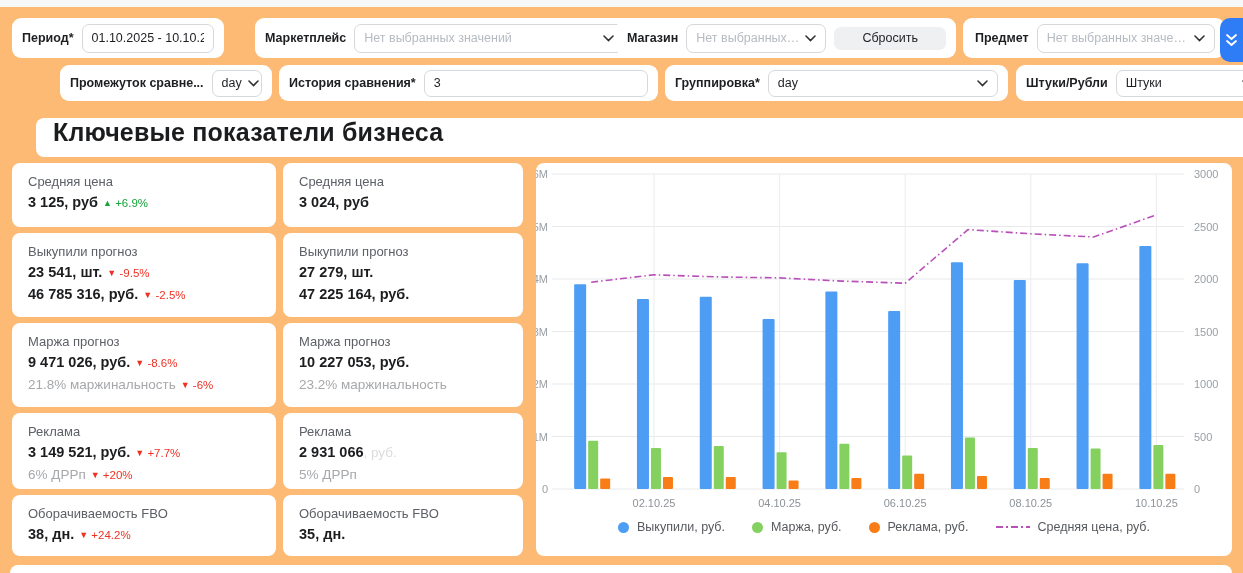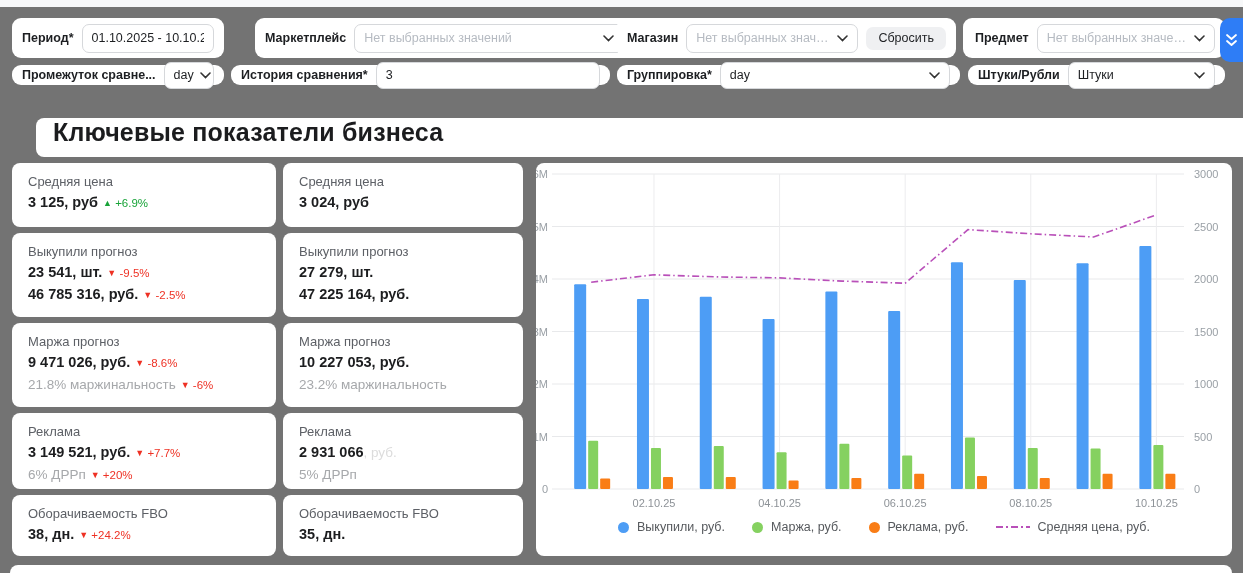--- a/index.html
+++ b/index.html
@@ -1,38 +1,38 @@
 <!DOCTYPE html>
 <html><head>
 <meta charset="utf-8">
 <style>
   html,body{margin:0;padding:0;}
   body{font-family:"Liberation Sans","DejaVu Sans",sans-serif;background:#f1f2f4;}
-  #stage{position:relative;width:1243px;height:573px;background:#737373;overflow:hidden;}
+  #stage{position:relative;width:1243px;height:573px;background:#fdba74;overflow:hidden;}
 
   .strip{position:absolute;background:#fff;}
   #top-strip{left:0;top:0;width:1243px;height:7px;background:#f7f8f9;}
   #bottom-strip{left:10px;top:565px;width:1222px;height:12px;border-radius:8px 8px 0 0;}
 
   
   .fcard{position:absolute;background:#fff;border-radius:9px;display:flex;align-items:center;
          padding:0 10px;gap:8px;box-sizing:border-box;}
   .frow1{top:18px;height:40px;}
-  .frow2{top:65px;height:20px;}
+  .frow2{top:65px;height:36px;margin-left:48px;}
   .flabel{font-size:12.5px;font-weight:700;color:#1d1f22;white-space:nowrap;}
   .fctl{display:flex;align-items:center;justify-content:space-between;gap:6px;
         border:1px solid #d6d8db;border-radius:7px;height:27px;box-sizing:border-box;
         padding:0 9px;font-size:12.5px;color:#1d1f22;background:#fff;white-space:nowrap;overflow:hidden;}
   .frow1 .fctl{height:29px;}
   input.fctl{outline:none;min-width:0;}
   .ph{color:#b6bbc2;overflow:hidden;text-overflow:ellipsis;}
   .val{color:#1d1f22;}
   .grow{flex:1;}
   .chev{flex:none;}
-  .reset-btn{background:#eff0f2;border:none;border-radius:7px;height:23px;padding:0 12px;
+  .reset-btn{background:#eff0f2;border:none;border-radius:7px;height:23px;padding:0 28px;
              font-size:12.5px;color:#1d1f22;cursor:pointer;white-space:nowrap;font-family:inherit;}
   #expand-btn{position:absolute;right:0;top:18px;width:23px;height:44px;background:#2e7df6;
               border:none;border-radius:10px 0 0 10px;cursor:pointer;display:flex;
               align-items:center;justify-content:center;padding:0;}
 
   
   #heading-band{position:absolute;left:12px;top:118px;width:1220px;height:39px;background:#fff;
                 border-radius:8px;display:flex;margin-left:24px;}
   #heading-band h1{margin:0 0 0 17px;font-size:25px;font-weight:700;color:#1b1c1e;letter-spacing:.2px;}
 

